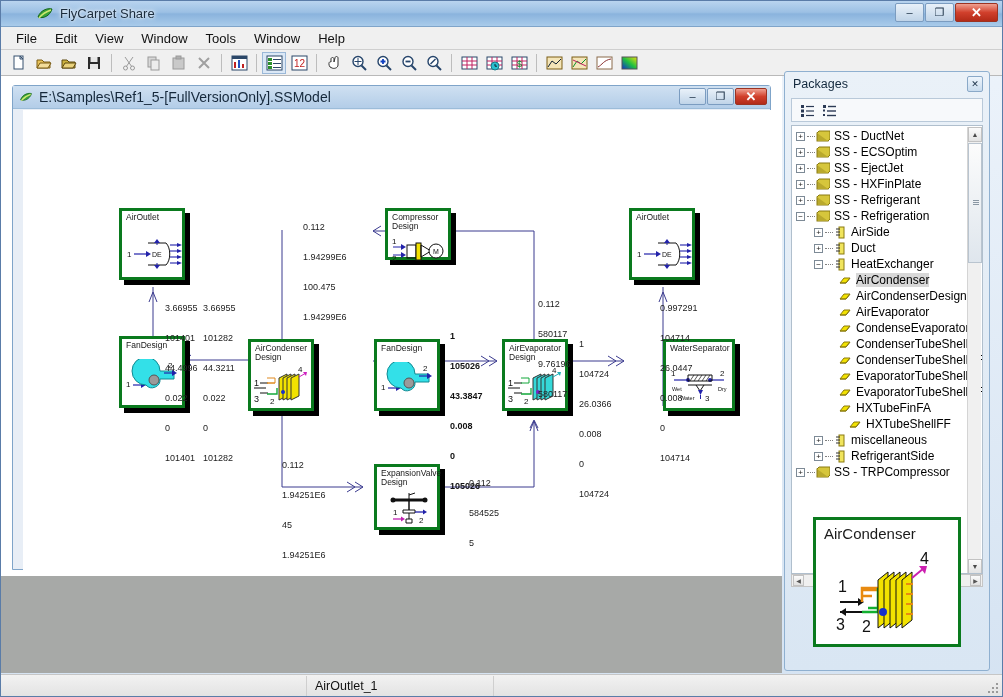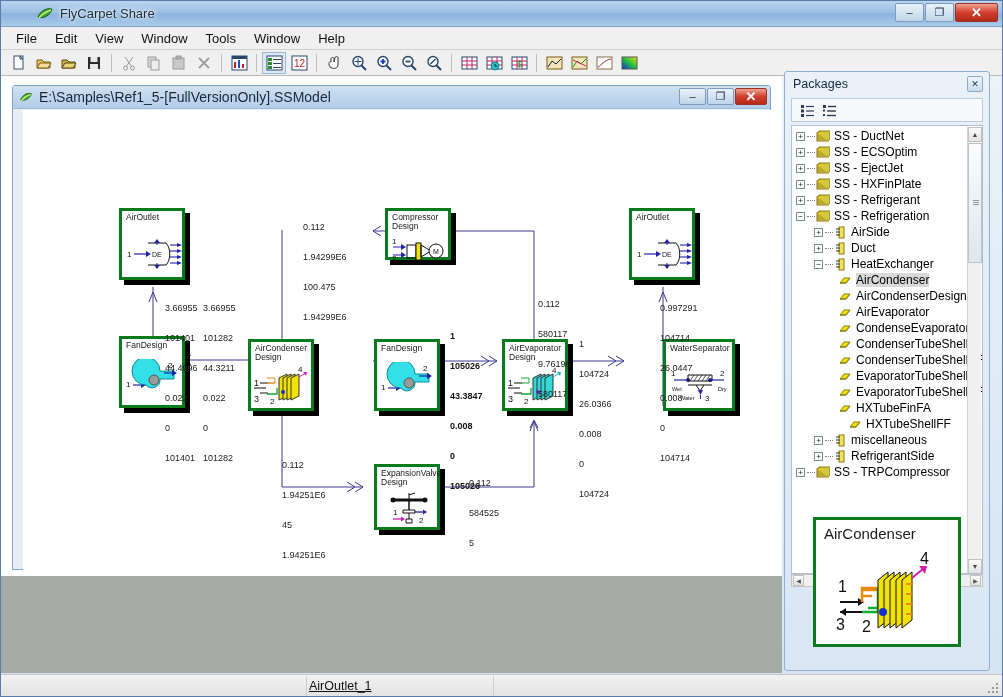--- a/index.html
+++ b/index.html
@@ -92,22 +92,22 @@
   .vsbtm{ position:absolute; left:0; bottom:0; }
   .prevbox{ position:absolute; left:812px; top:516px; width:148px; height:130px;
      background:#fff; border:3px solid #0a7a1e; }
   .prevtitle{ font-size:15px; color:#1b1b1b; margin:5px 0 0 8px;}
 
   
   .statusbar{ position:absolute; left:0; bottom:0; width:1001px; height:22px;
      background:linear-gradient(#f2f2f2,#e3e3e3); border-top:1px solid #c6c6c6;
      display:flex; align-items:center; }
   .status-cell{ width:188px; height:20px; border-left:1px solid #cfcfcf; border-right:1px solid #cfcfcf;
-     margin-left:305px; display:flex; align-items:center; justify-content:flex-start; padding-left:2px;
-     font-size:12.5px; color:#111;text-decoration:underline; }
+     margin-left:305px; display:flex; align-items:center; justify-content:flex-start; padding-left:8px;
+     font-size:12.5px; color:#111; }
   .statusgrip{ position:absolute; right:2px; bottom:1px; width:14px;height:14px;}
 
   
   .node{ position:absolute; background:#ffffff; border:3px solid #0a7a1e;
      box-shadow:5px 5px 0 0 #000; }
   .node .nlabel{ position:absolute; left:4px; top:2px; font-size:8.5px; color:#1a1a1a;
      line-height:9px; white-space:pre; font-family:"Liberation Sans",sans-serif;}
   .vals{ position:absolute; font-size:9px; line-height:10px; color:#222; white-space:pre;
      font-family:"Liberation Sans",sans-serif;}
   .vals.bold{ font-weight:bold; color:#111; }

